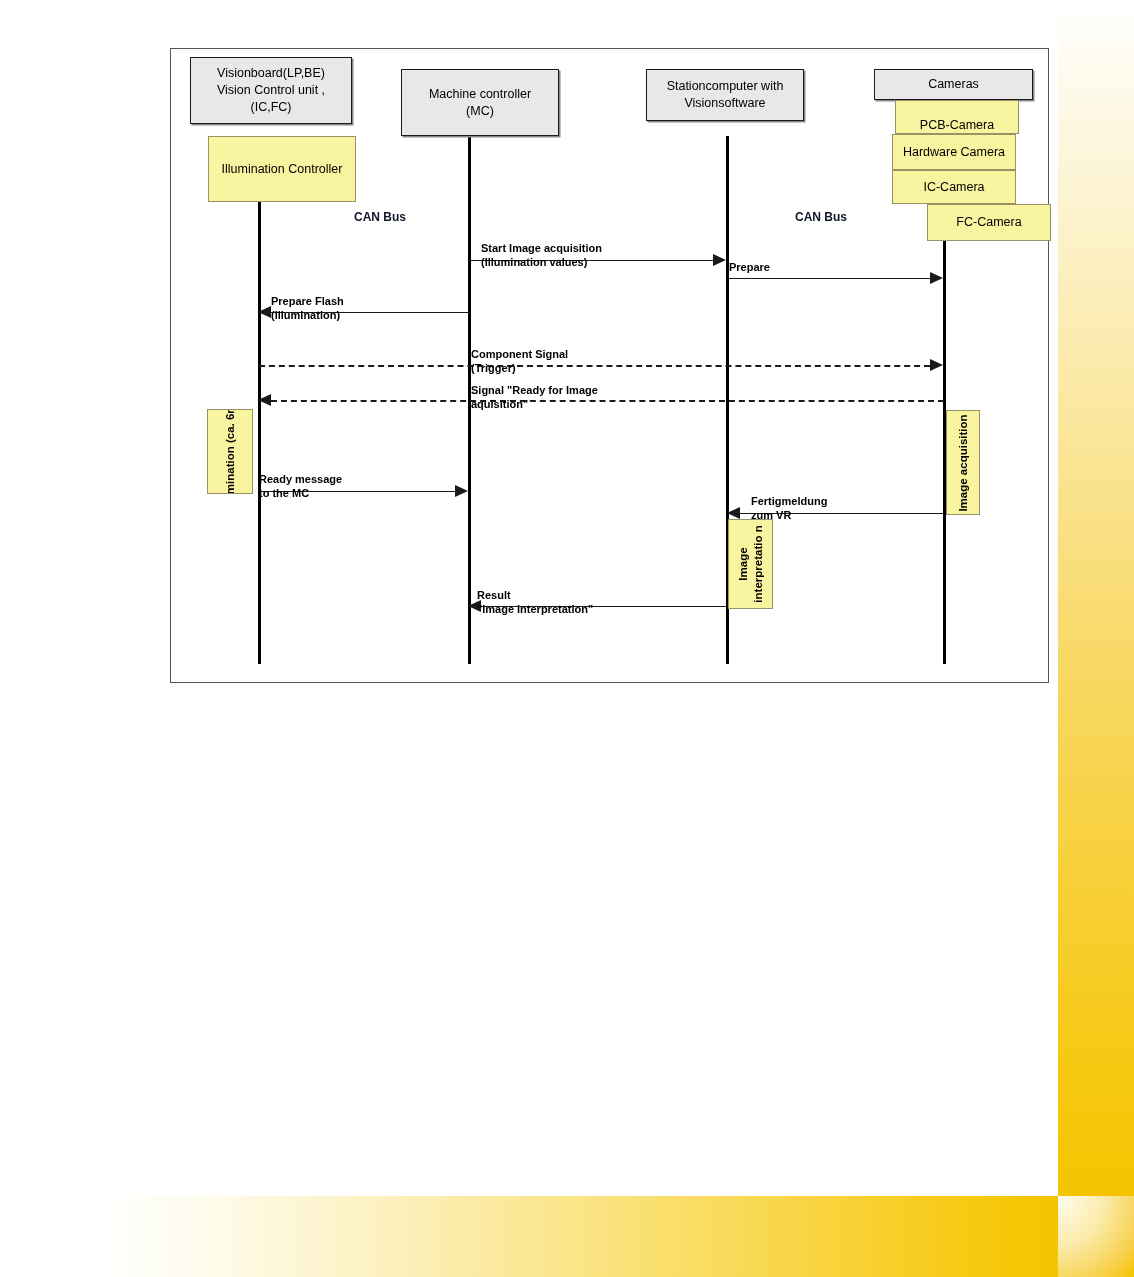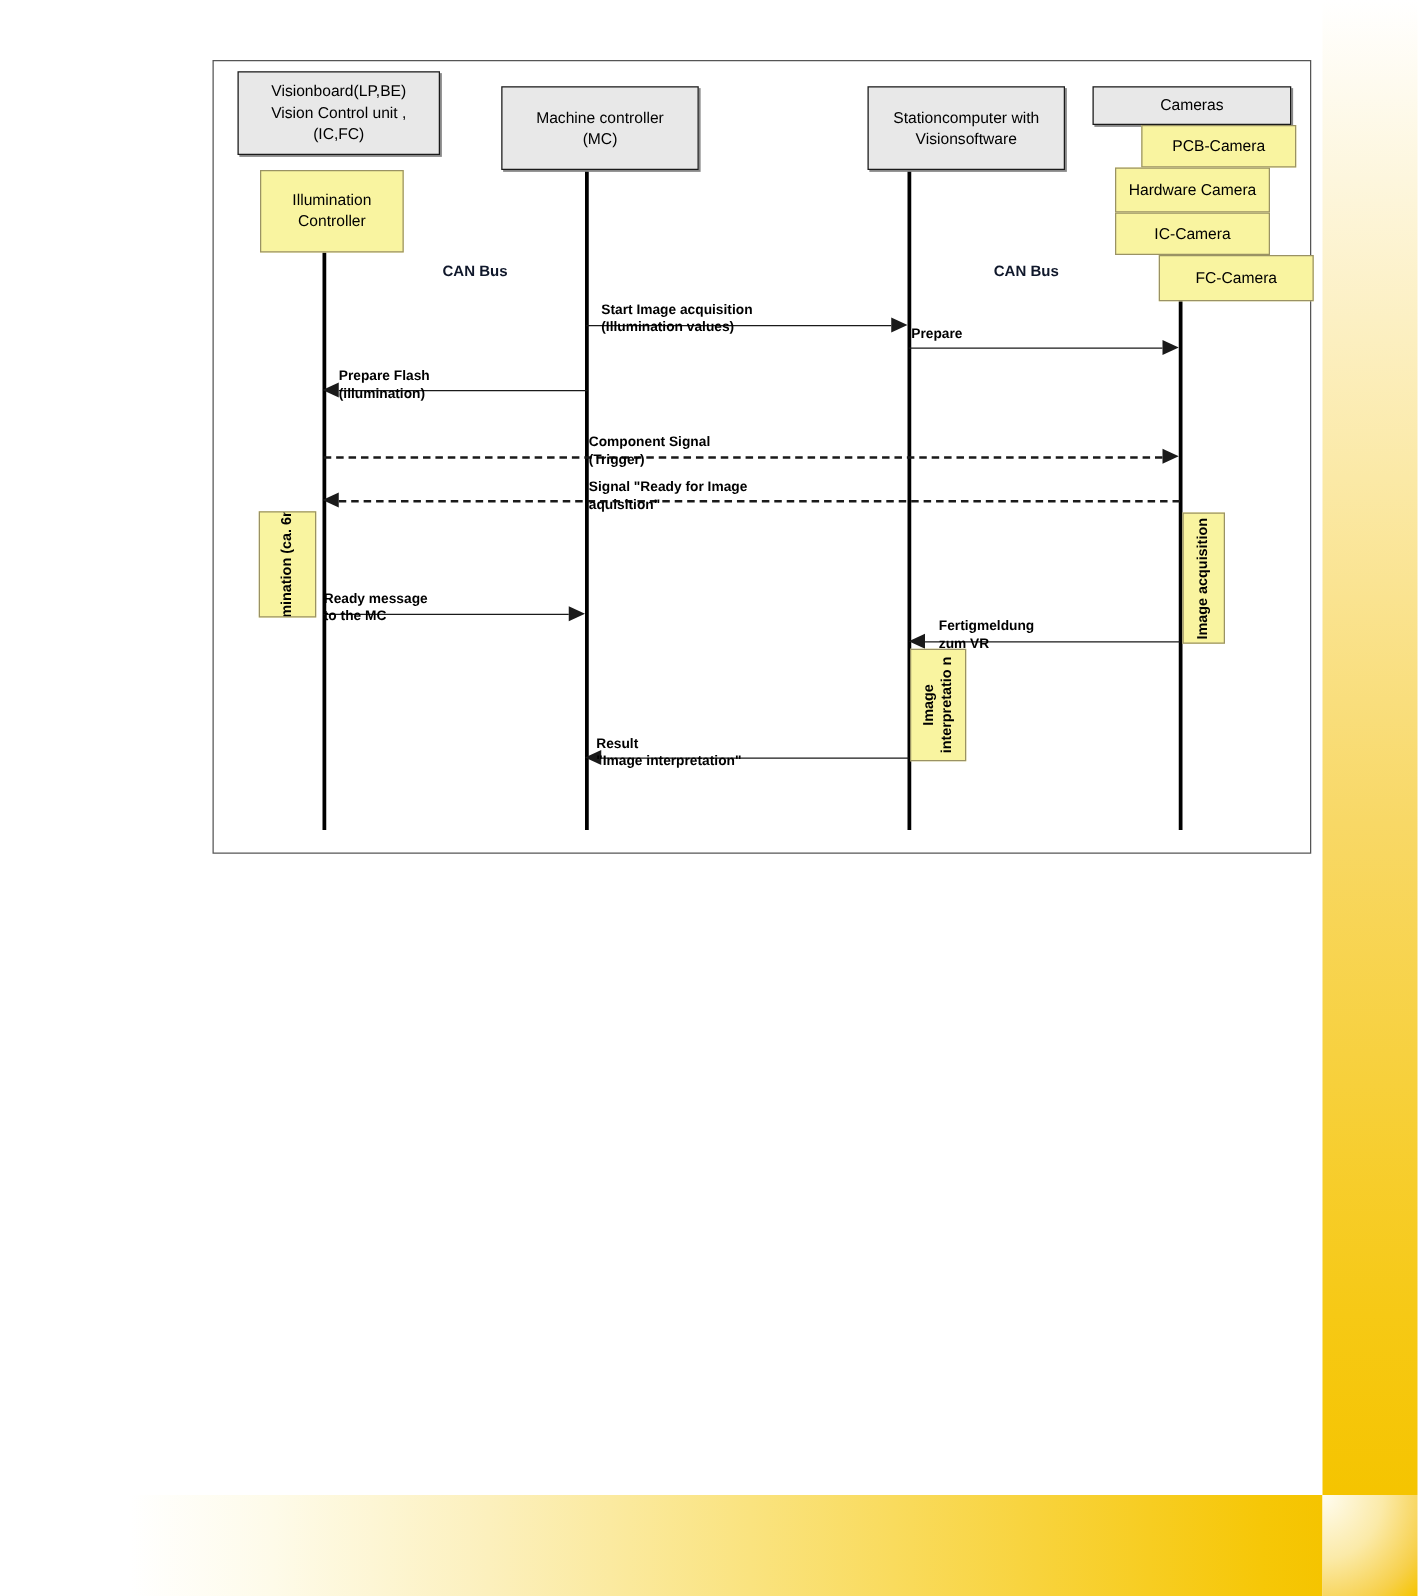--- a/index.html
+++ b/index.html
@@ -183,46 +183,46 @@
   <div class="lifeline" style="left:772px; top:192px; height:423px;"></div>
 
   <div class="participant-box" style="left:19px; top:8px; width:162px; height:67px;">
     <div>
       <span>Visionboard(LP,BE)</span>
       <span>Vision Control unit ,</span>
       <span>(IC,FC)</span>
     </div>
   </div>
 
-  <div class="yellow-box" style="left:37px; top:87px; width:115px; height:66px;">
+  <div class="yellow-box" style="left:37px; top:87px; width:148px; height:66px;">
     <div>
       <span>Illumination</span>
       <span>Controller</span>
     </div>
   </div>
 
   <div class="participant-box" style="left:230px; top:20px; width:158px; height:67px;">
     <div>
       <span>Machine controller</span>
       <span>(MC)</span>
     </div>
   </div>
 
-  <div class="participant-box" style="left:475px; top:20px; width:158px; height:67px;margin-left:48px;">
+  <div class="participant-box" style="left:475px; top:20px; width:158px; height:52px;">
     <div>
       <span>Stationcomputer with</span>
       <span>Visionsoftware</span>
     </div>
   </div>
 
   <div class="participant-box" style="left:703px; top:20px; width:159px; height:31px;">
     <span>Cameras</span>
   </div>
 
-  <div class="camera-item" style="left:742px; top:51px; width:124px; height:34px;">
+  <div class="camera-item" style="left:724px; top:51px; width:124px; height:34px;align-items:flex-end;">
     <span>PCB-Camera</span>
   </div>
   <div class="camera-item" style="left:721px; top:85px; width:124px; height:36px;">
     <div>
       <span>Hardware</span>
       <span>Camera</span>
     </div>
   </div>
   <div class="camera-item" style="left:721px; top:121px; width:124px; height:34px;">
     <span>IC-Camera</span>

